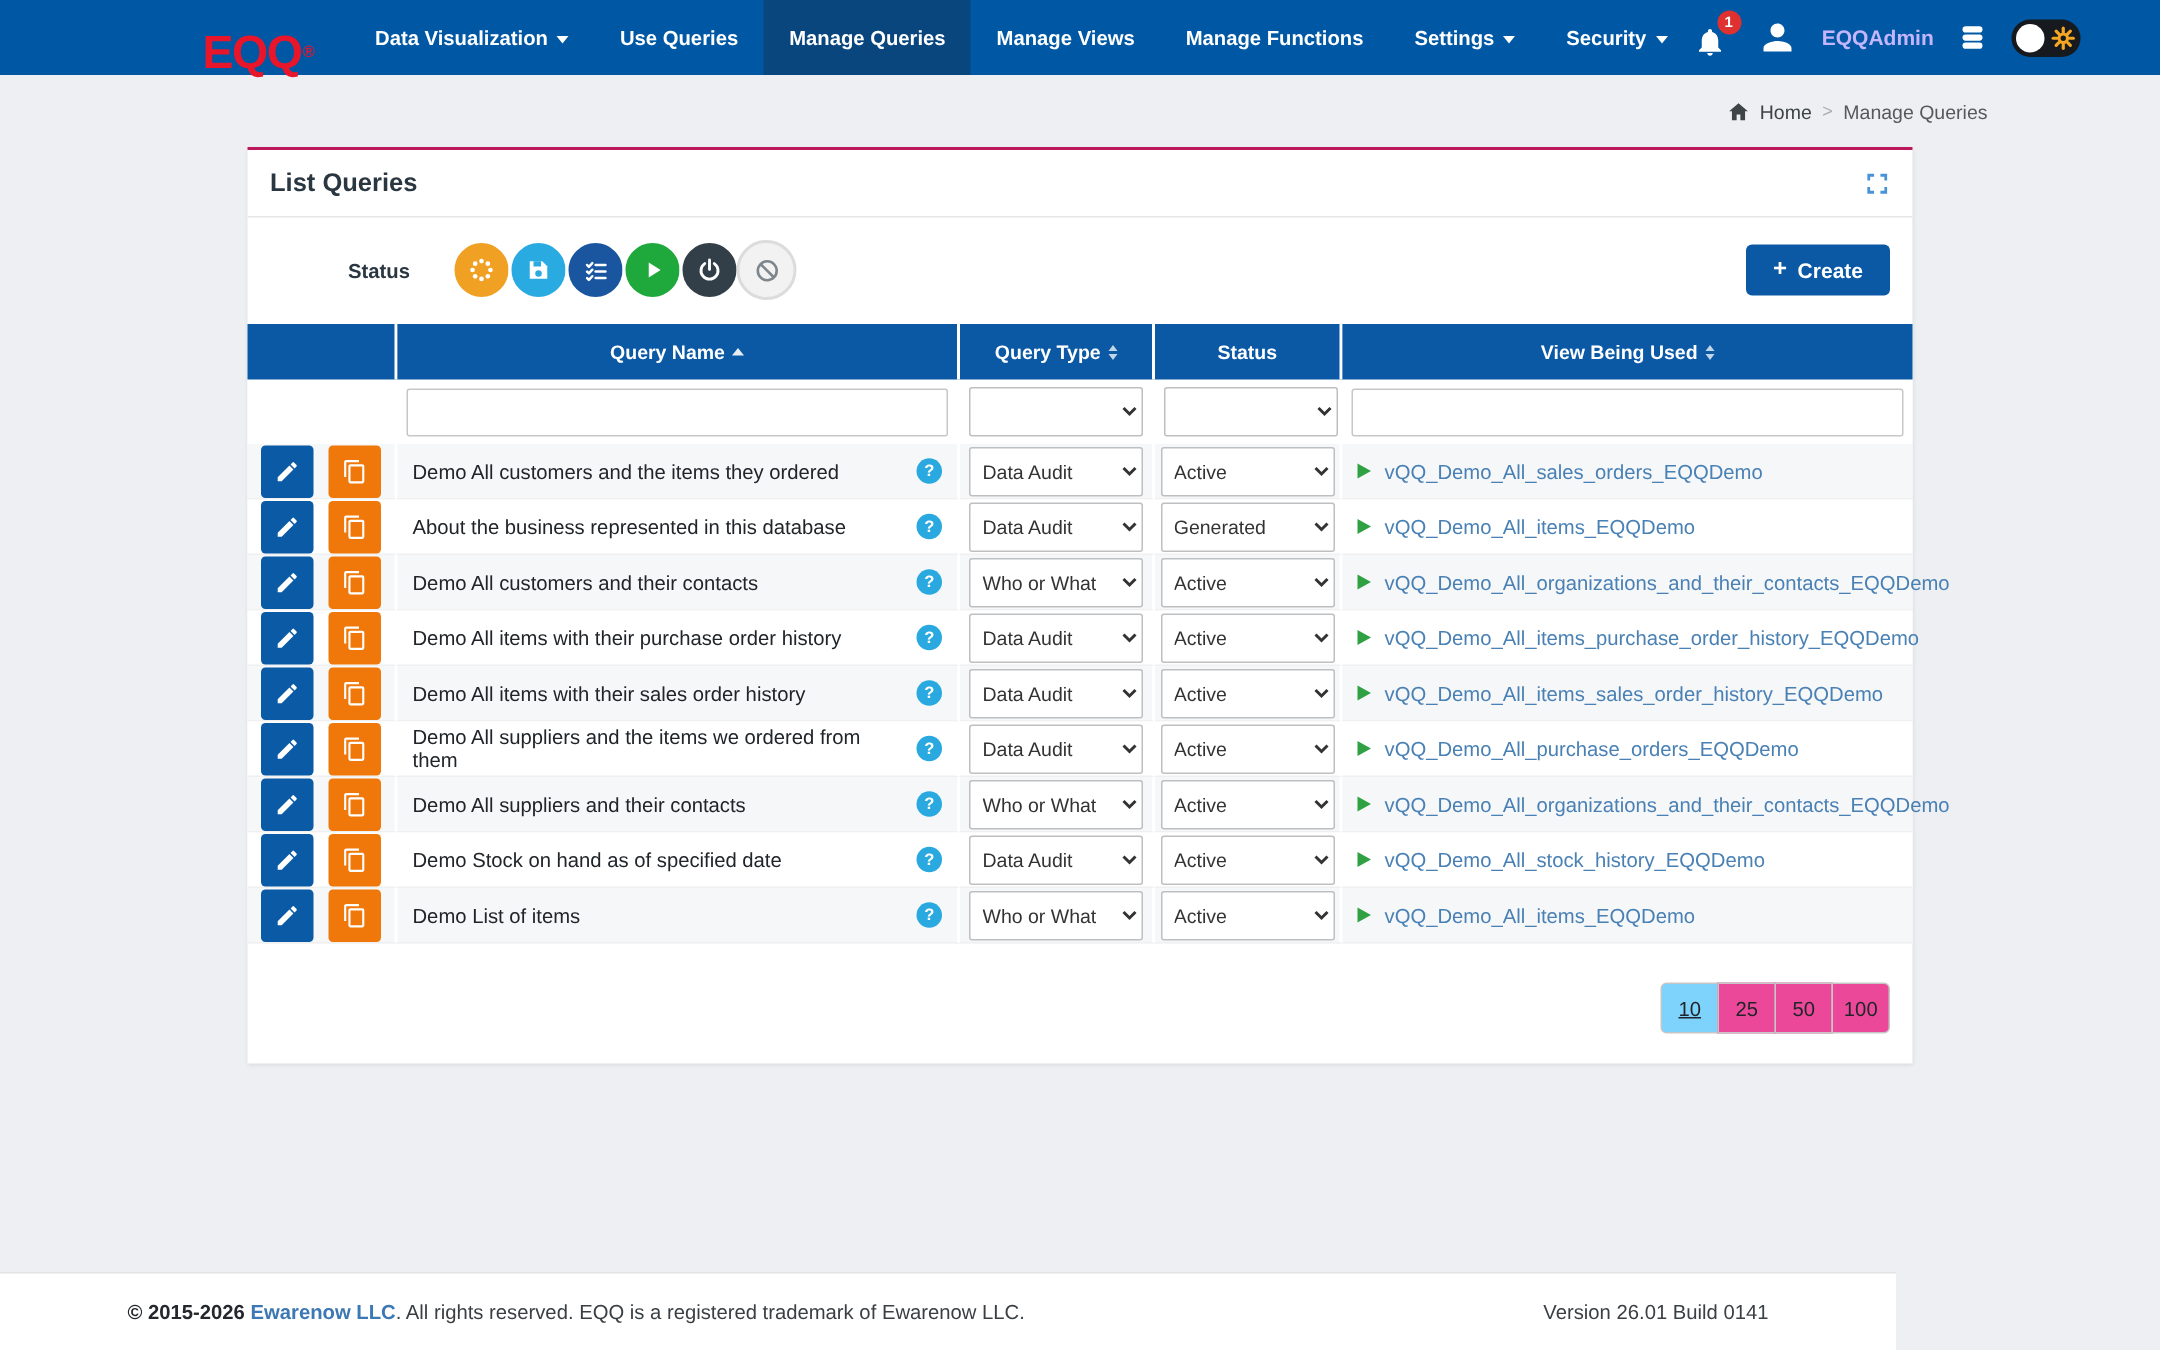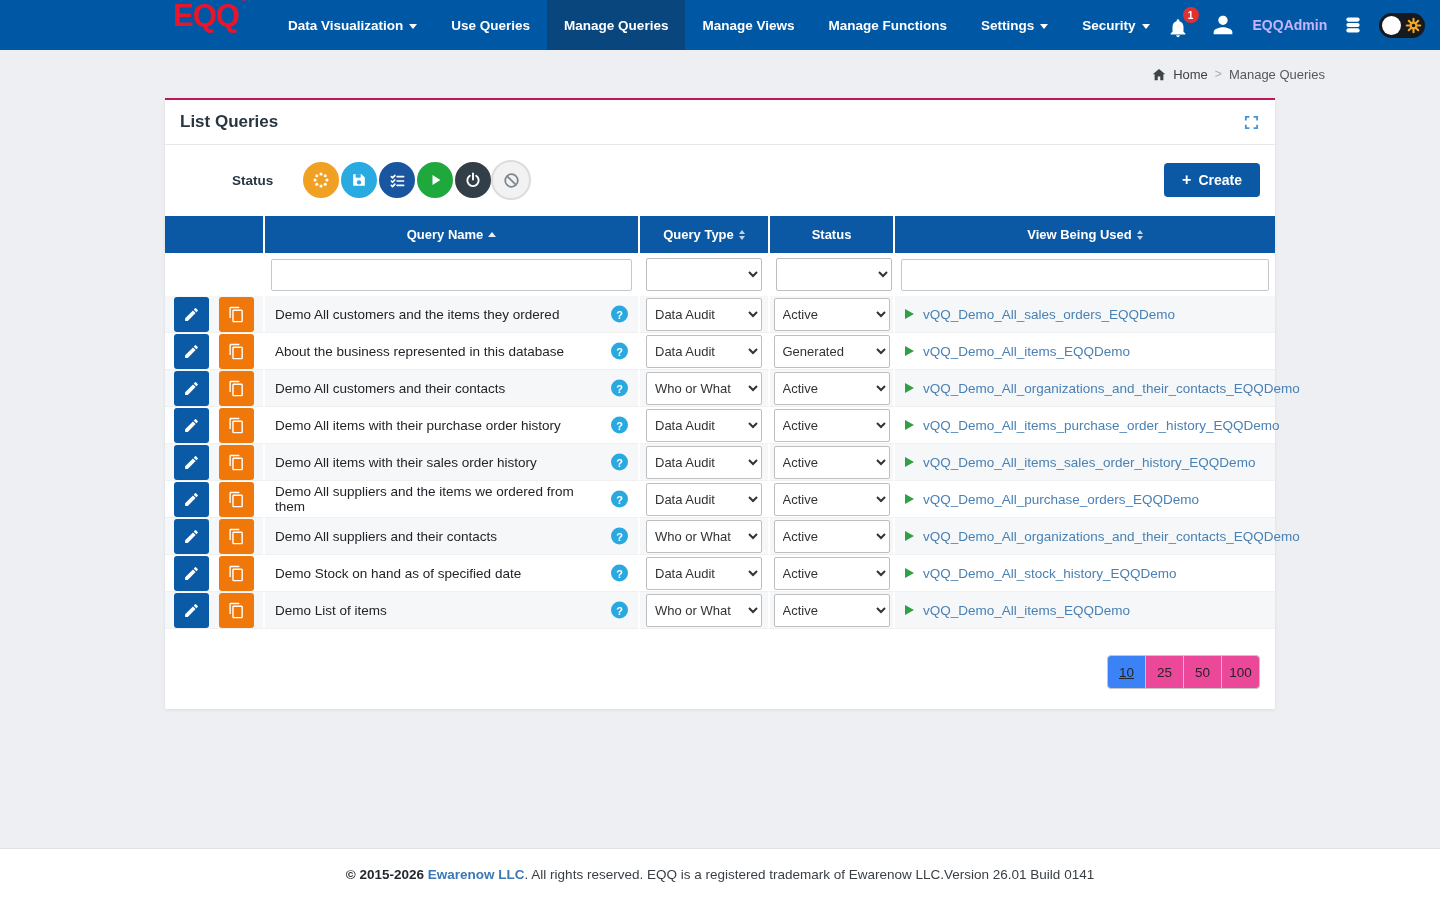--- a/index.html
+++ b/index.html
@@ -12,21 +12,21 @@
     overflow:hidden;
   }
   .page { width:1440px; height:900px; position:relative; }
 
   
   .navbar {
     height:50px; background:#0058A5;
     display:flex; align-items:stretch;
     padding-left:135px; padding-right:135px;
   }
-  .logo { display:flex; align-items:flex-start; margin-right:24px; cursor:pointer;margin-left:38px; }
+  .logo { display:flex; align-items:flex-end; margin-right:24px; cursor:pointer; }
   .logo-text { color:#E9152B; font-size:31px; font-weight:bold; letter-spacing:-1px; line-height:1; }
   .logo-reg  { color:#E9152B; font-size:11px; font-weight:bold; vertical-align:top; position:relative; top:-9px; left:1px; }
   .nav-items { display:flex; align-items:stretch; }
   .nav-item {
     display:flex; align-items:center; gap:6px;
     padding:0 17px; color:#FFFFFF; font-size:13.5px; font-weight:bold;
     cursor:pointer; white-space:nowrap;
   }
   .nav-item.active { background:#09467E; }
   .caret {
@@ -157,27 +157,27 @@
   
   .pagination-row { display:flex; justify-content:flex-end; padding:26px 15px 20px 15px; }
   .page-size-group { display:flex; }
   .page-size-btn {
     min-width:39px; height:34px; background:#ec4899; border:1px solid #C6C6C6;
     font-size:13.5px; color:#212529; cursor:pointer; margin-left:-1px;
     font-family:"Liberation Sans",sans-serif;
   }
   .page-size-btn:first-child { border-radius:4px 0 0 4px; margin-left:0; }
   .page-size-btn:last-child { border-radius:0 4px 4px 0; }
-  .page-size-btn.active { background:#3b82f6;text-decoration:underline; }
+  .page-size-btn.active { background:#7dd3fc;text-decoration:underline; }
 
   
   .footer {
-    position:absolute; bottom:0; left:0; width:1440px; height:52px; background:#FFFFFF;
+    position:absolute; bottom:0; left:0; width:1264px; height:52px; background:#FFFFFF;
     border-top:1px solid #E2E2E2;
-    display:flex; align-items:center; justify-content:center;
+    display:flex; align-items:center; justify-content:space-between;
     padding:0 85px; font-size:13.5px; color:#3A3F44;
   }
   .footer b { color:#24282C; }
   .footer-link { color:#3C78B4; font-weight:bold; text-decoration:none; cursor:pointer; }
   .version-text { color:#3A3F44; }
 </style>
 </head>
 <body>
 
 <div class="page">

